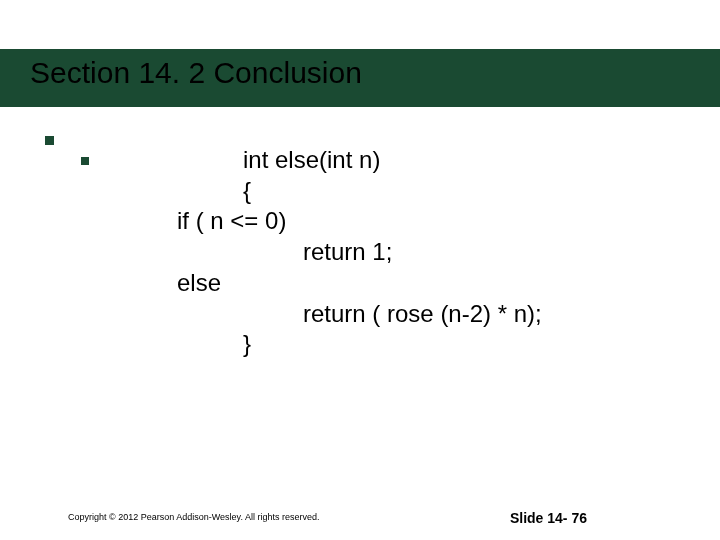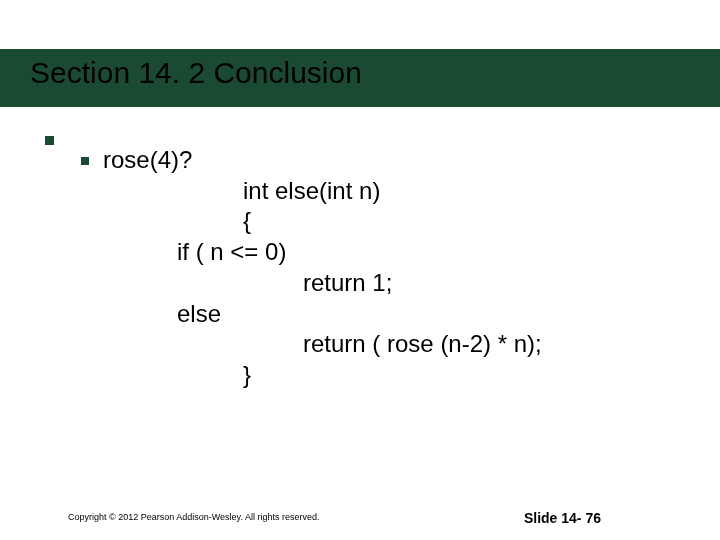--- a/index.html
+++ b/index.html
@@ -70,21 +70,21 @@
   .footer-left {
     position: absolute;
     bottom: 18px;
     left: 68px;
     font-size: 9px;
     color: #000;
   }
   .footer-right {
     position: absolute;
     bottom: 14px;
-    right: 27px;
+    right: 41px;
     font-size: 14px;
     font-weight: bold;
     color: #000;
   }
 </style>
 </head>
 <body>
 
 <div class="slide">
 
@@ -94,21 +94,20 @@
   <div class="content">
 
     <div class="bullet-row">
       <div class="bullet-square"></div>
     </div>
 
     <div class="sub">
       <div class="bullet-row">
         <div class="bullet-square small"></div>
         <div style="flex:1">
-          <div>rose(4)?</div>
           <div class="code-indent-1">int else(int n)</div>
           <div class="code-indent-1">{</div>
           <div class="code-indent-2">if ( n &lt;= 0)</div>
           <div class="code-indent-3">return 1;</div>
           <div class="code-indent-2">else</div>
           <div class="code-indent-3">return ( rose (n-2) * n);</div>
           <div class="code-indent-1">}</div>
         </div>
       </div>
     </div>

